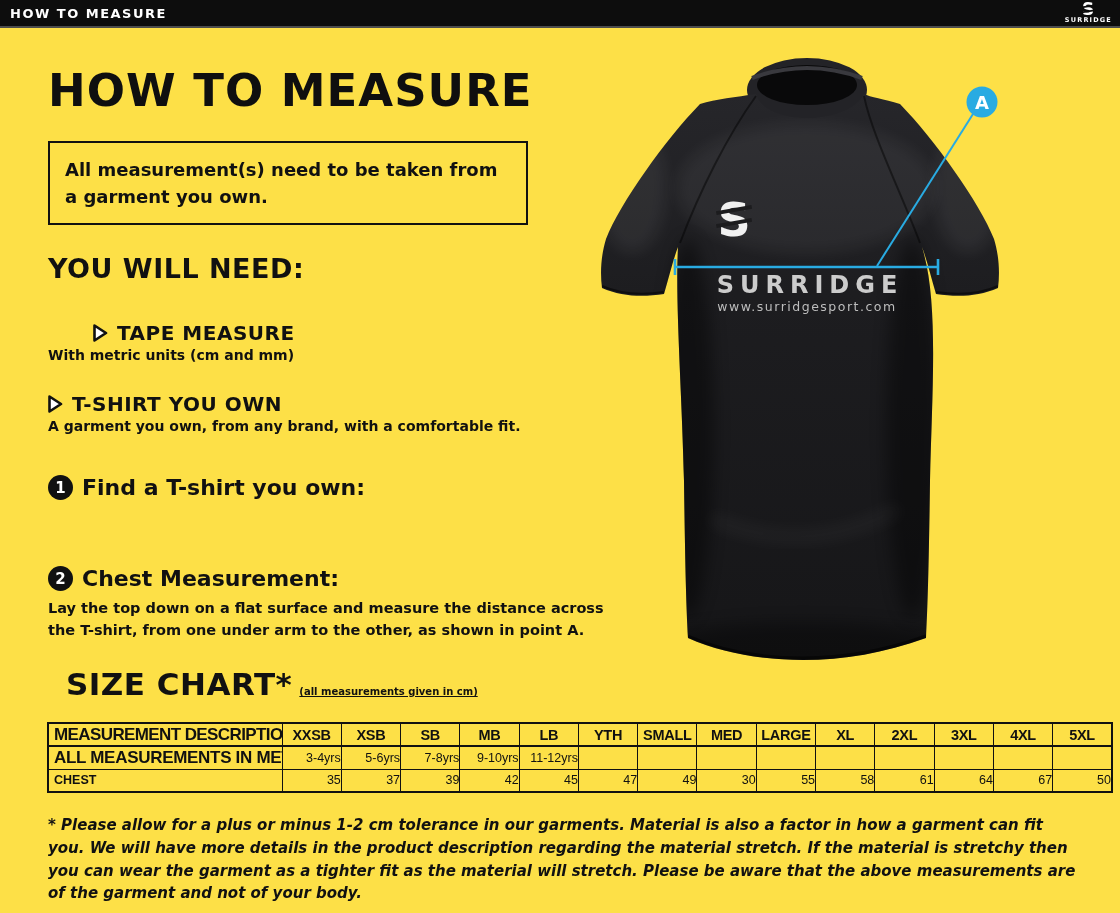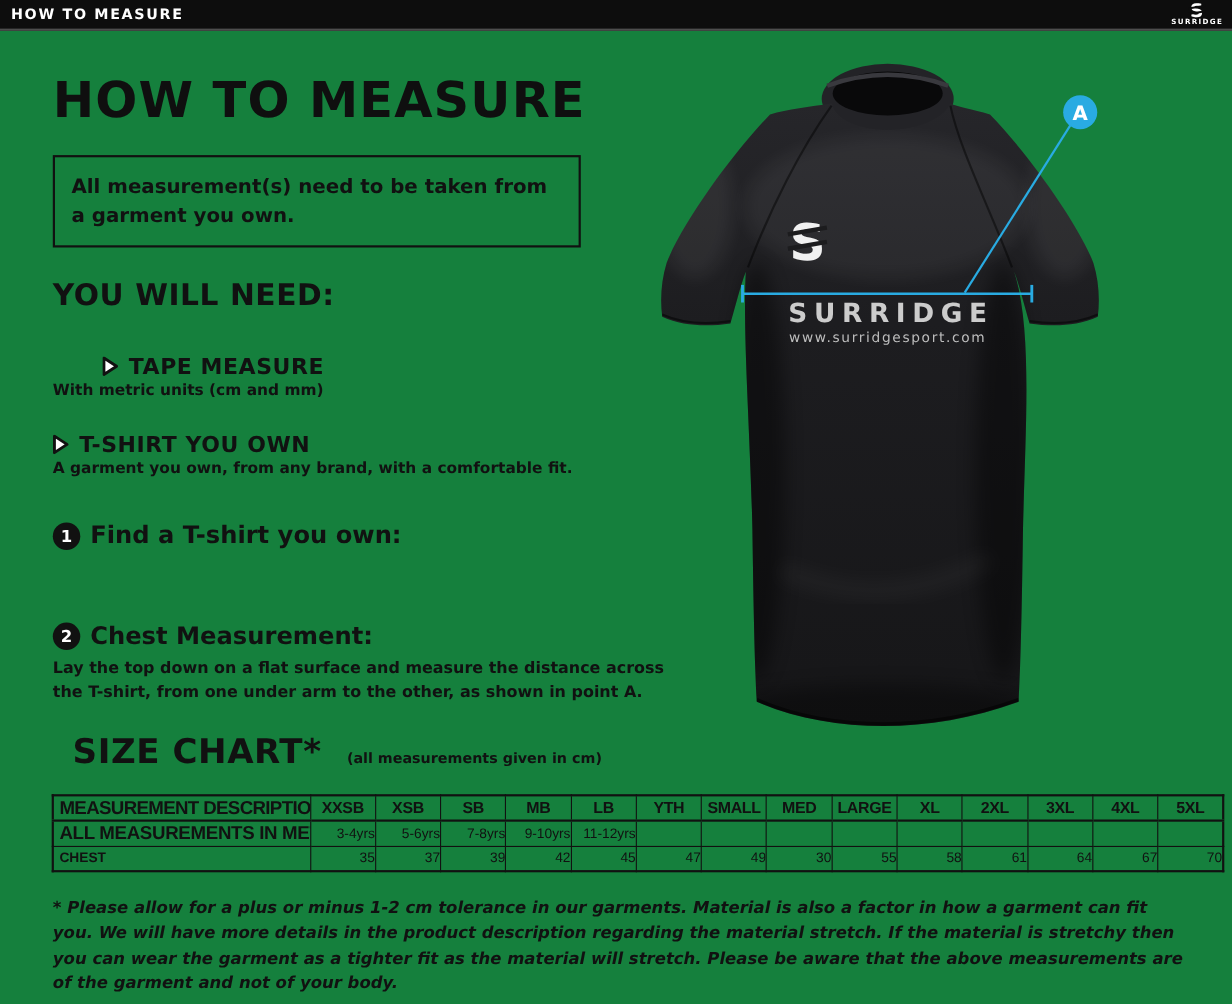--- a/index.html
+++ b/index.html
@@ -1,18 +1,18 @@
 <!DOCTYPE html>
 <html><head>
 <meta charset="utf-8">
 <style>
   * { margin:0; padding:0; box-sizing:border-box; }
   html,body { background:#fff; }
   #canvas {
-    position:relative; width:1120px; height:913px; background:#15803d;
+    position:relative; width:1120px; height:913px; background:#fde047;
     font-family:"DejaVu Sans", sans-serif; color:#111; overflow:hidden;
   }
   .abs { position:absolute; }
 
   
   .topbar {
     left:0; top:0; width:1120px; height:28px; background:#0d0d0d;
     border-bottom:2px solid #4d4d4d;
     display:flex; align-items:center; justify-content:space-between;
   }
@@ -40,21 +40,21 @@
   .step-head { display:flex; align-items:center; gap:9px; font-size:22px; font-weight:bold; }
   .step-num {
     width:25px; height:25px; border-radius:50%; background:#111; color:#fff;
     display:flex; align-items:center; justify-content:center;
     font-size:15px; font-weight:bold; flex:0 0 auto;
   }
   .step-desc { font-size:14.5px; font-weight:bold; line-height:1.55; }
 
   .h3 { left:48px; top:666px; display:flex; align-items:baseline; }
   .h3 .big { font-size:31px; font-weight:bold; letter-spacing:0.5px;margin-left:18px; }
-  .h3 .small { font-size:13px; font-weight:bold; margin-left:23px; }
+  .h3 .small { font-size:10px; font-weight:bold; margin-left:7px;text-decoration:underline; }
 
   
   .size-table-wrap { left:47px; top:722px; width:1066px; }
   table.size { border-collapse:collapse; width:100%; table-layout:fixed;
     font-family:"Liberation Sans", sans-serif; }
   table.size th, table.size td { border:1.5px solid #111; height:23px; overflow:hidden; white-space:nowrap; }
   table.size { border:2px solid #111; }
   table.size thead th { border-bottom-width:2px; }
   th.desc-col {
     width:234px; text-align:left; padding-left:5px;
@@ -176,21 +176,21 @@
             <td class="val">42</td>
             <td class="val">45</td>
             <td class="val">47</td>
             <td class="val">49</td>
             <td class="val">30</td>
             <td class="val">55</td>
             <td class="val">58</td>
             <td class="val">61</td>
             <td class="val">64</td>
             <td class="val">67</td>
-            <td class="val">70</td>
+            <td class="val">50</td>
           </tr>
         </tbody>
       </table>
   </div>
 
   <div class="abs footnote">* Please allow for a plus or minus 1-2 cm tolerance in our garments. Material is also a factor in how a garment can fit you. We will have more details in the product description regarding the material stretch.  If the material is stretchy then you can wear the garment as a tighter fit as the material will stretch.  Please be aware that the above measurements are of the garment and not of your body.</div>
 
   <svg class="abs shirt" viewBox="0 0 480 624">
     <defs>
       <linearGradient id="shirtGrad" x1="0" y1="0" x2="0" y2="1">

